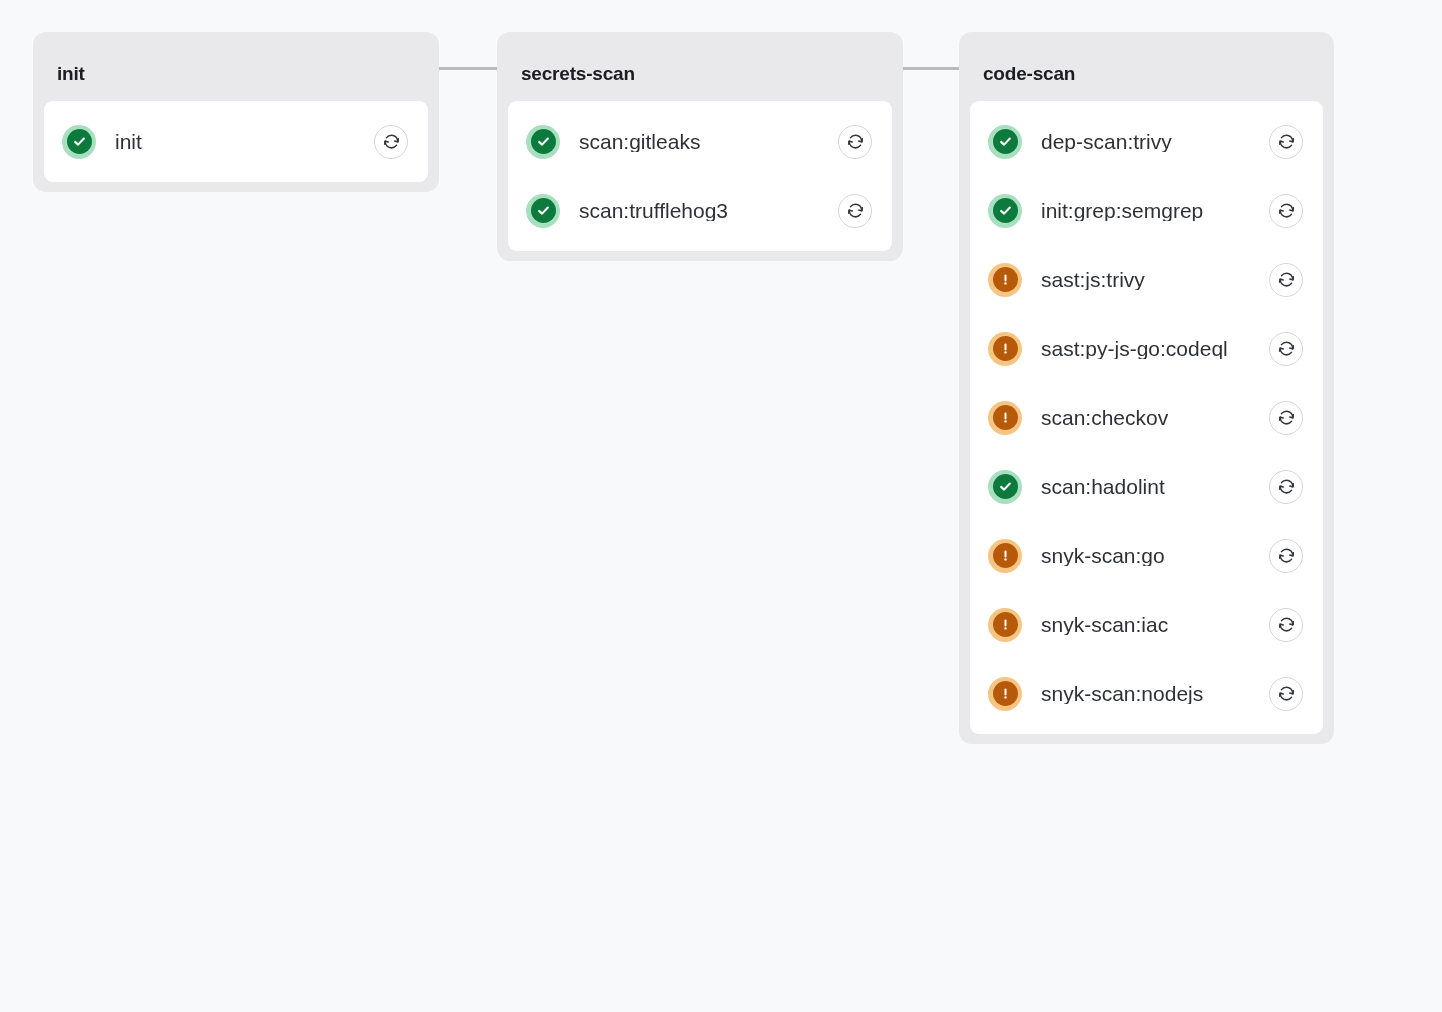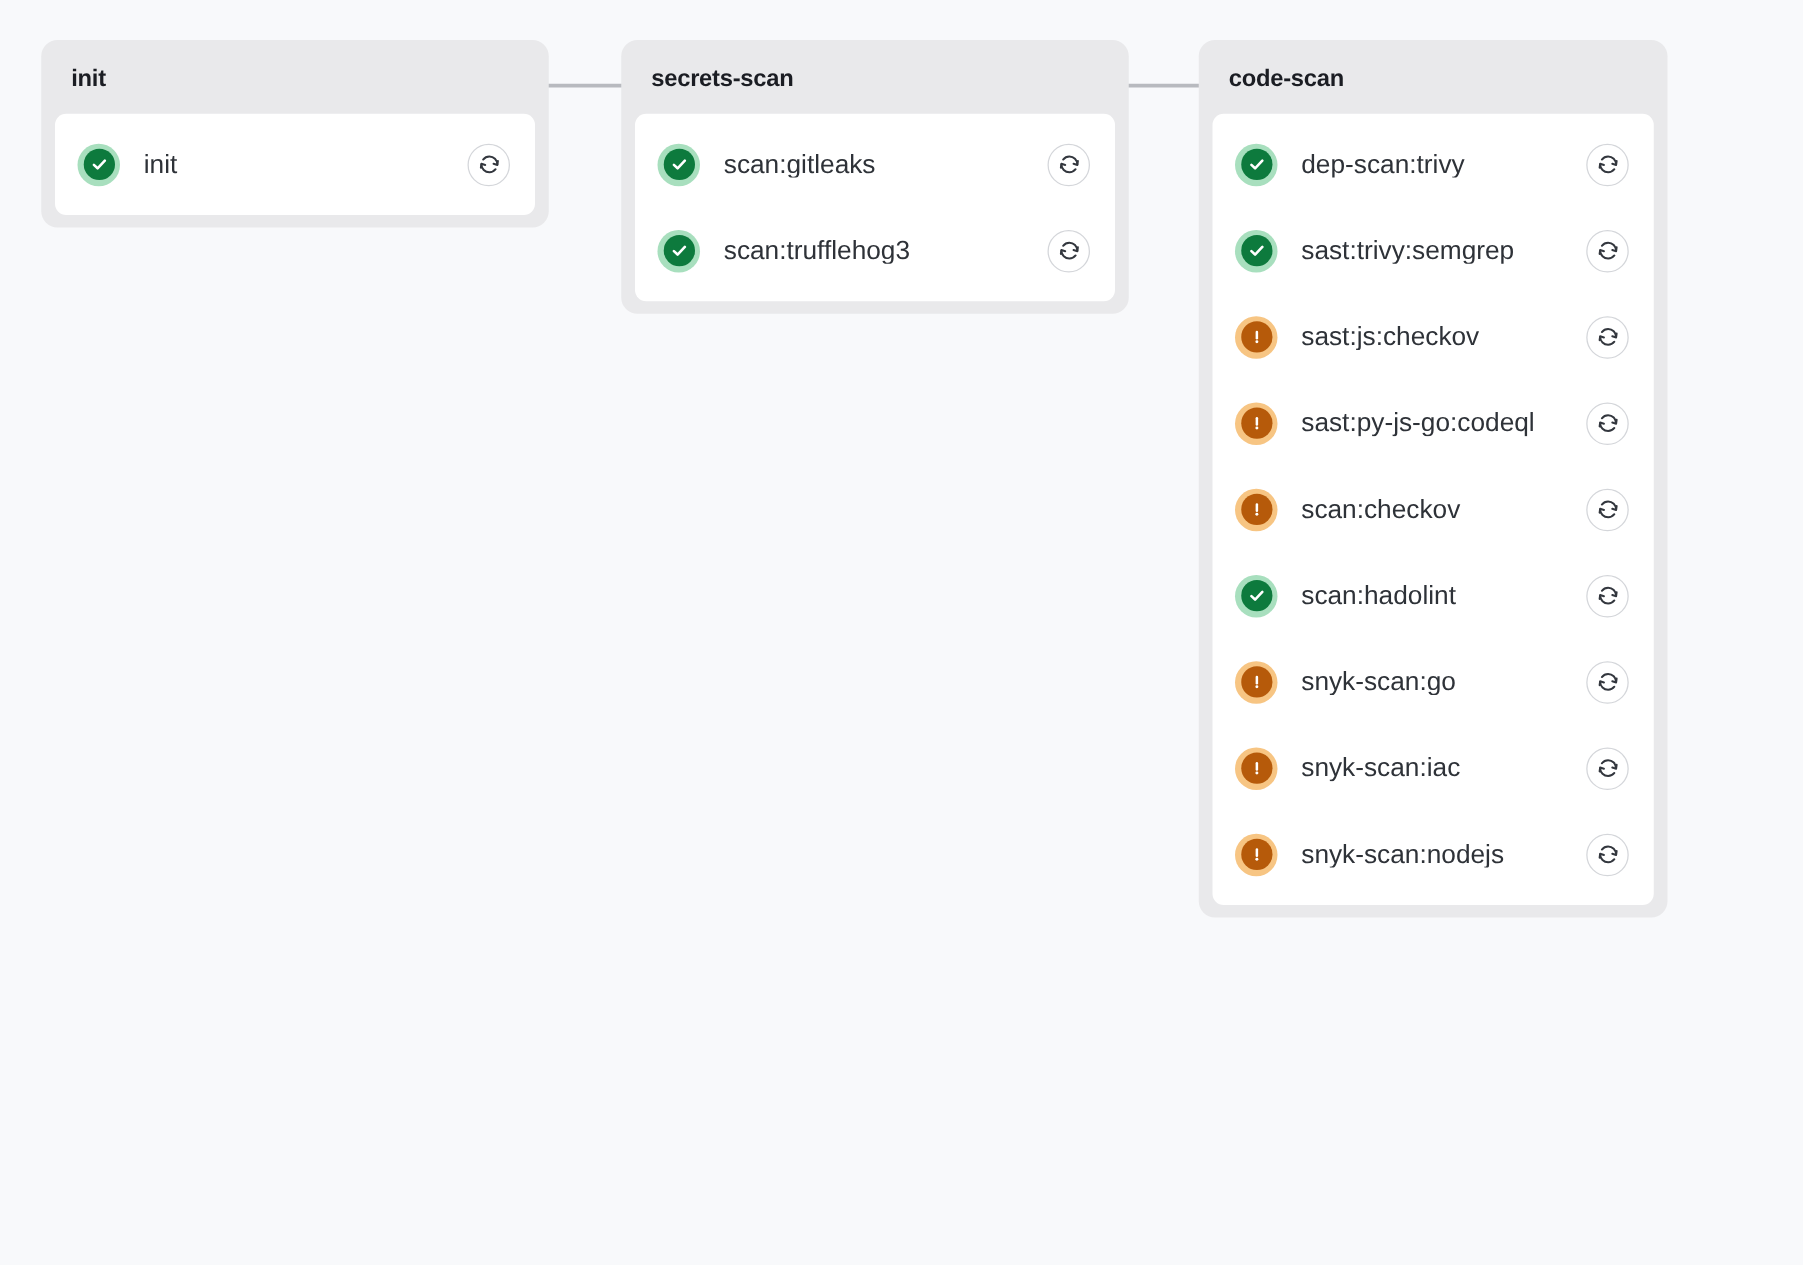--- a/index.html
+++ b/index.html
@@ -28,21 +28,21 @@
   }
   #connector-init-secrets { left: 438px; top: 67px; width: 62px; }
   #connector-secrets-code { left: 901px; top: 67px; width: 61px; }
 
   
   .stage {
     position: absolute;
     background: #e9e9eb;
     border-radius: 13px;
     box-sizing: border-box;
-    padding: 0 11px 10px 11px;
+    padding: 10px 11px 10px 11px;
   }
   #stage-init       { left: 33px;  top: 32px; width: 406px; }
   #stage-secrets    { left: 497px; top: 32px; width: 406px; }
   #stage-code       { left: 959px; top: 32px; width: 375px; }
 
   .stage-title {
     font-size: 19px;
     font-weight: bold;
     color: #1b1d23;
     letter-spacing: -0.2px;
@@ -224,42 +224,42 @@
     </button>
   </div>
         <div class="job-row">
     <span class="status-icon success">
       <span class="disc">
               <svg width="15" height="15" viewBox="0 0 24 24" aria-hidden="true">
                 <path d="M5 12.6 L9.7 17 L19 7.3" fill="none" stroke="#ffffff" stroke-width="3.3" stroke-linecap="round" stroke-linejoin="round"></path>
               </svg>
             </span>
     </span>
-    <span class="job-label">sast:trivy:semgrep</span>
-    <button class="retry-button">
-      <span>
-        <svg width="19" height="19" viewBox="0 0 24 24" aria-hidden="true">
-          <path d="M20 12a8 8 0 0 0-8-8 8 8 0 0 0-6.3 3.1" fill="none" stroke="#33373e" stroke-width="2" stroke-linecap="round"></path>
-          <path d="M20.6 8.6 L20.1 12.6 L16.2 11.4" fill="none" stroke="#33373e" stroke-width="2" stroke-linecap="round" stroke-linejoin="round"></path>
-          <path d="M4 12a8 8 0 0 0 8 8 8 8 0 0 0 6.3-3.1" fill="none" stroke="#33373e" stroke-width="2" stroke-linecap="round"></path>
-          <path d="M3.4 15.4 L3.9 11.4 L7.8 12.6" fill="none" stroke="#33373e" stroke-width="2" stroke-linecap="round" stroke-linejoin="round"></path>
-        </svg>
-      </span>
-    </button>
-  </div>
-        <div class="job-row">
-    <span class="status-icon warning">
-      <span class="disc">
-              <svg width="15" height="15" viewBox="0 0 24 24" aria-hidden="true">
-                <path d="M12 5.6 L12 13.6" fill="none" stroke="#ffffff" stroke-width="3.2" stroke-linecap="round"></path>
-                <circle cx="12" cy="18.2" r="1.9" fill="#ffffff"></circle>
-              </svg>
-            </span>
-    </span>
-    <span class="job-label">sast:js:checkov</span>
+    <span class="job-label">init:grep:semgrep</span>
+    <button class="retry-button">
+      <span>
+        <svg width="19" height="19" viewBox="0 0 24 24" aria-hidden="true">
+          <path d="M20 12a8 8 0 0 0-8-8 8 8 0 0 0-6.3 3.1" fill="none" stroke="#33373e" stroke-width="2" stroke-linecap="round"></path>
+          <path d="M20.6 8.6 L20.1 12.6 L16.2 11.4" fill="none" stroke="#33373e" stroke-width="2" stroke-linecap="round" stroke-linejoin="round"></path>
+          <path d="M4 12a8 8 0 0 0 8 8 8 8 0 0 0 6.3-3.1" fill="none" stroke="#33373e" stroke-width="2" stroke-linecap="round"></path>
+          <path d="M3.4 15.4 L3.9 11.4 L7.8 12.6" fill="none" stroke="#33373e" stroke-width="2" stroke-linecap="round" stroke-linejoin="round"></path>
+        </svg>
+      </span>
+    </button>
+  </div>
+        <div class="job-row">
+    <span class="status-icon warning">
+      <span class="disc">
+              <svg width="15" height="15" viewBox="0 0 24 24" aria-hidden="true">
+                <path d="M12 5.6 L12 13.6" fill="none" stroke="#ffffff" stroke-width="3.2" stroke-linecap="round"></path>
+                <circle cx="12" cy="18.2" r="1.9" fill="#ffffff"></circle>
+              </svg>
+            </span>
+    </span>
+    <span class="job-label">sast:js:trivy</span>
     <button class="retry-button">
       <span>
         <svg width="19" height="19" viewBox="0 0 24 24" aria-hidden="true">
           <path d="M20 12a8 8 0 0 0-8-8 8 8 0 0 0-6.3 3.1" fill="none" stroke="#33373e" stroke-width="2" stroke-linecap="round"></path>
           <path d="M20.6 8.6 L20.1 12.6 L16.2 11.4" fill="none" stroke="#33373e" stroke-width="2" stroke-linecap="round" stroke-linejoin="round"></path>
           <path d="M4 12a8 8 0 0 0 8 8 8 8 0 0 0 6.3-3.1" fill="none" stroke="#33373e" stroke-width="2" stroke-linecap="round"></path>
           <path d="M3.4 15.4 L3.9 11.4 L7.8 12.6" fill="none" stroke="#33373e" stroke-width="2" stroke-linecap="round" stroke-linejoin="round"></path>
         </svg>
       </span>
     </button>

